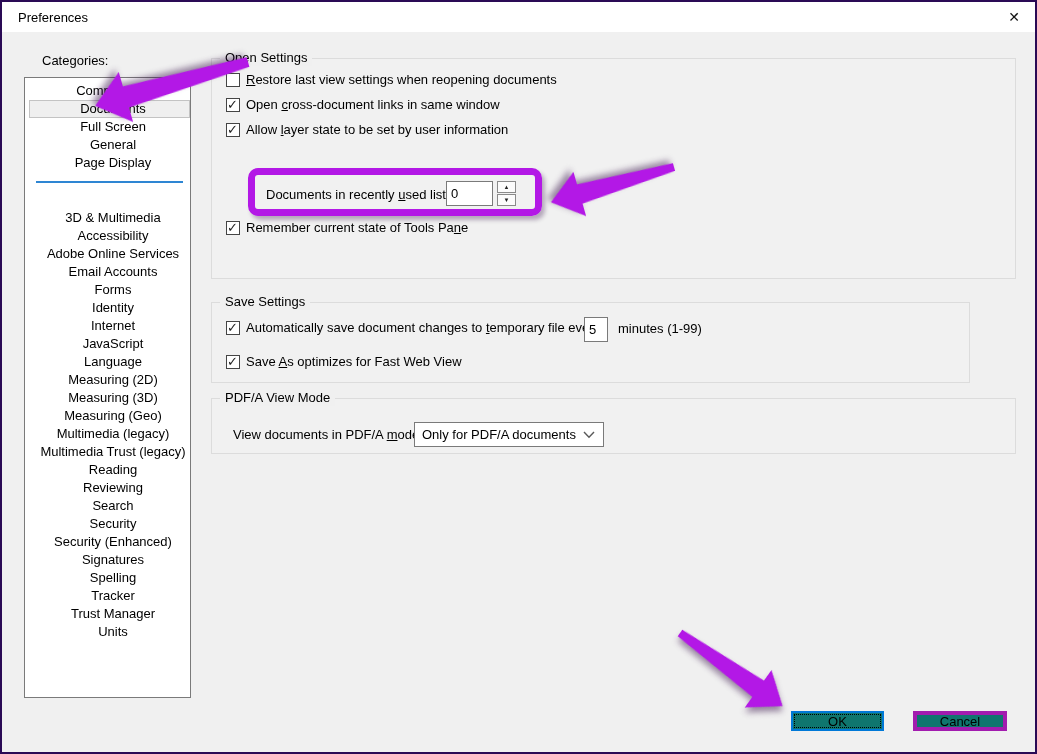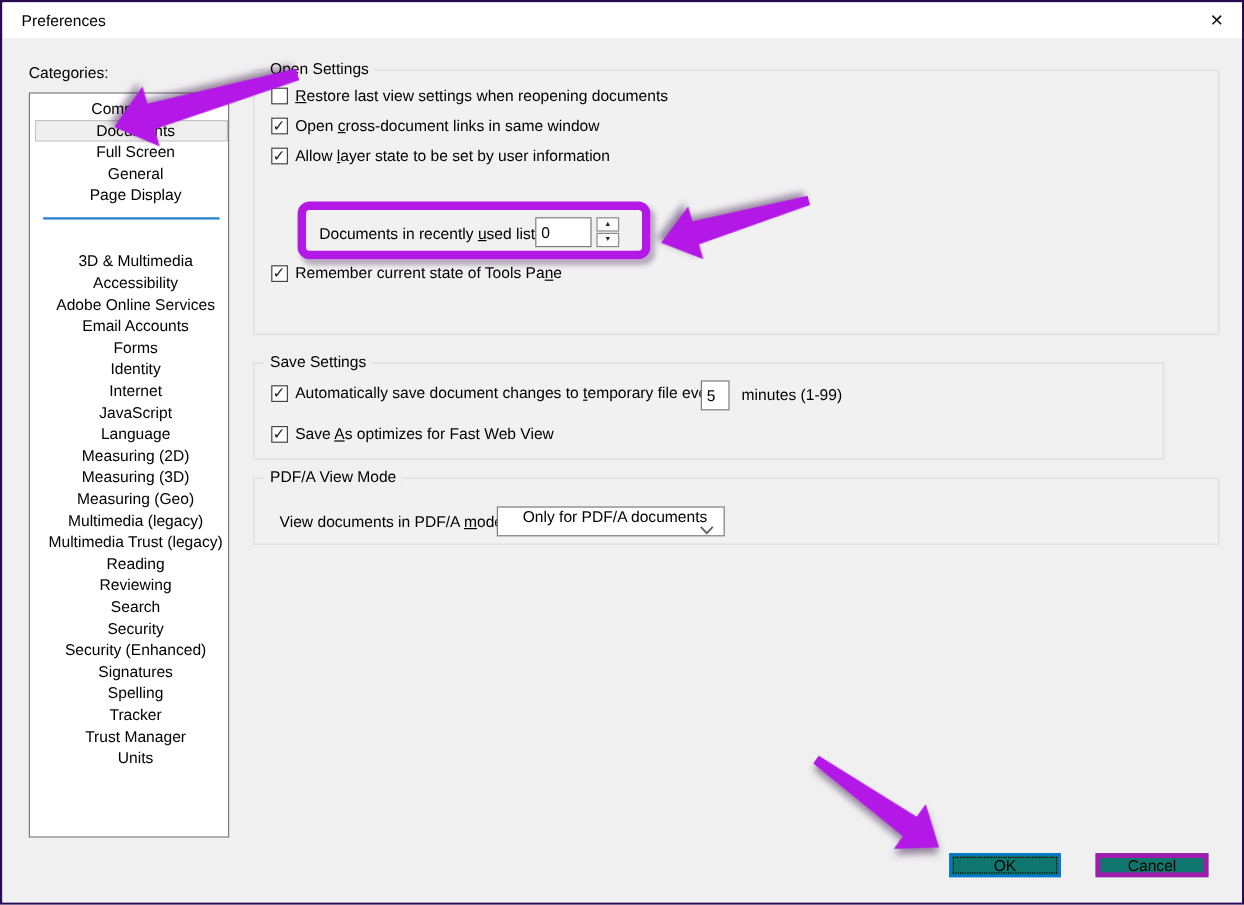--- a/index.html
+++ b/index.html
@@ -7,21 +7,21 @@
     width:1037px;height:754px;position:relative;overflow:hidden;
     font-family:"Liberation Sans","DejaVu Sans",sans-serif;font-size:13px;color:#000;
     background:#fff;cursor:default;
   }
   .window{position:absolute;inset:0;border:2px solid #2a0a55;box-sizing:border-box;background:#f0f0f0;}
   .titlebar{position:absolute;left:0;top:0;right:0;height:30px;background:#fff;display:flex;align-items:center;}
   .title{padding-left:16px;font-size:13px;}
   .close-btn{margin-left:auto;width:42px;height:30px;display:flex;align-items:center;justify-content:center;font-size:14px;color:#111;}
   .client{position:absolute;left:0;top:30px;right:0;bottom:0;background:#f0f0f0;}
 
-  .cat-label{position:absolute;left:22px;top:21px;}
+  .cat-label{position:absolute;left:40px;top:21px;}
   .listbox{
     position:absolute;left:22px;top:45px;width:167px;height:621px;background:#fff;
     border:1px solid #7a7a7a;box-sizing:border-box;list-style:none;margin:0;padding:4px 0 0 4px;overflow:hidden;text-align:center;
   }
   .listbox li{height:18px;line-height:18px;padding-left:7px;white-space:nowrap;}
   .listbox li.selected{background:#efefef;box-shadow:inset 0 0 0 1px #c3c3c3;}
   .list-sep{height:0;border-top:2px solid #2e86d3;margin:9px 7px 8px 7px;}
 
   .group{position:absolute;border:1px solid #dcdcdc;background:#f1f1f1;box-sizing:border-box;}
   .group-title{position:absolute;top:-9px;left:8px;background:#f0f0f0;padding:0 5px;line-height:16px;}
@@ -162,21 +162,21 @@
 
       <div class="cb-row" style="left:14px;top:51px;">
         <span class="checkbox checked"></span>
         <span><span>Save </span><span class="mn">A</span><span>s optimizes for Fast Web View</span></span>
       </div>
     </div>
 
     <div class="group" style="left:209px;top:366px;width:805px;height:56px;">
       <span class="group-title">PDF/A View Mode</span>
       <div style="position:absolute;left:21px;top:28px;"><span>View documents in PDF/A </span><span class="mn">m</span><span>ode:</span></div>
-      <div class="dropdown" style="left:202px;top:23px;width:190px;height:25px;flex-direction:column;">
+      <div class="dropdown" style="left:202px;top:23px;width:190px;height:25px;">
         <span>Only for PDF/A documents</span>
         <span class="dd-chevron">
           <svg width="12" height="8" viewBox="0 0 12 8">
               <path d="M1 1 L6 6.3 L11 1" fill="none" stroke="#5a5a5a" stroke-width="1.4"></path>
             </svg>
         </span>
       </div>
     </div>
 
     <div class="btn btn-ok">

